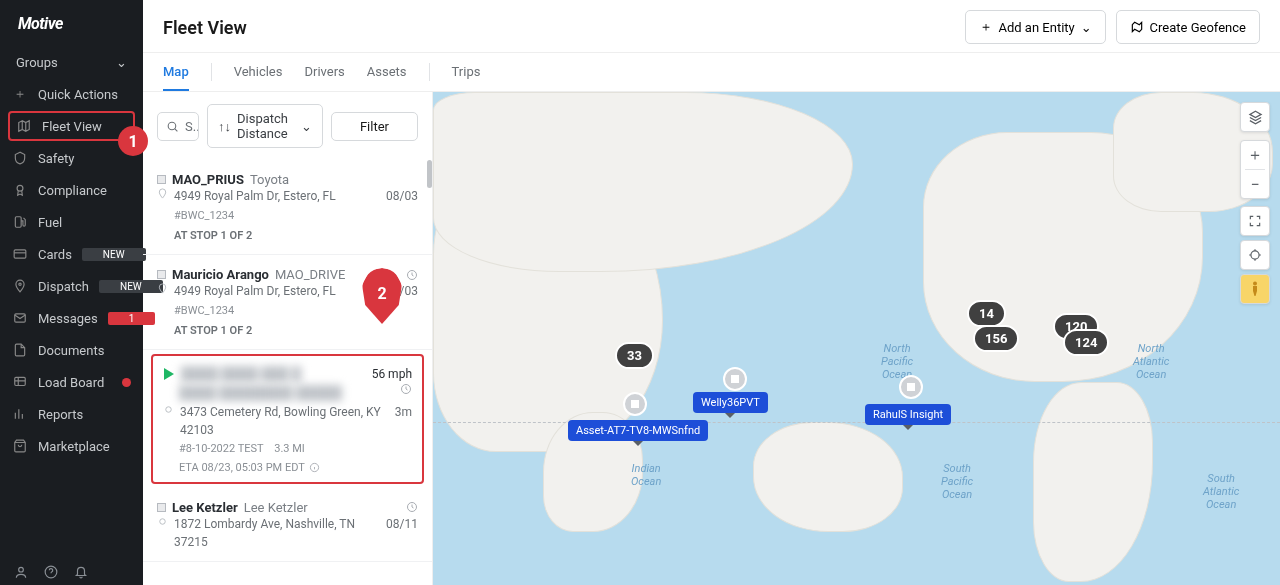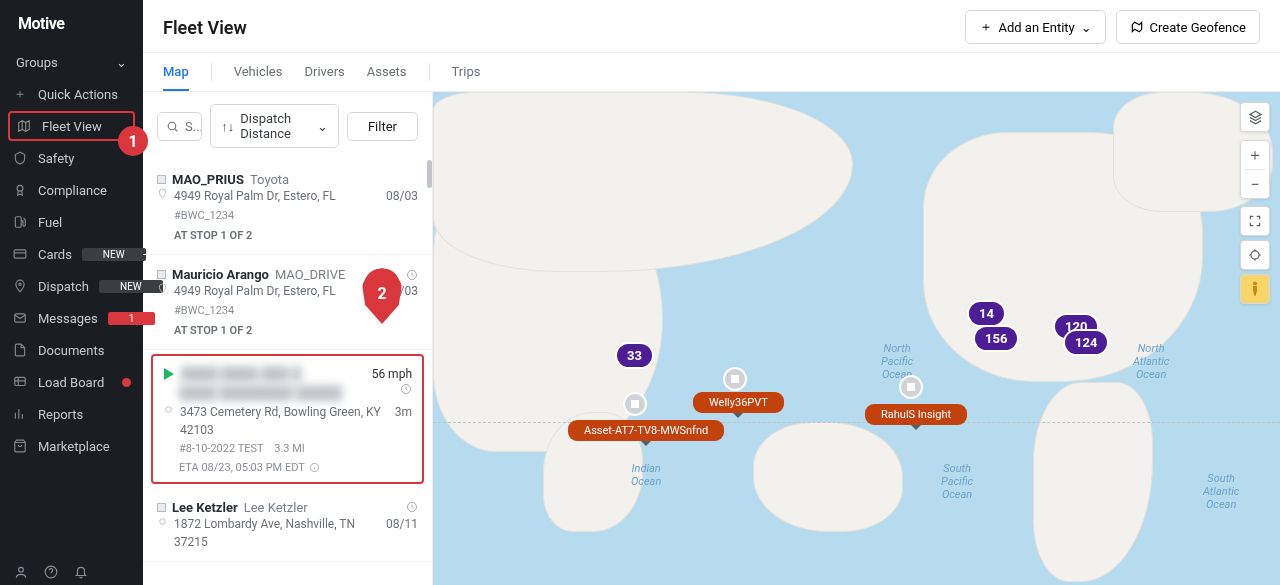--- a/index.html
+++ b/index.html
@@ -1,18 +1,18 @@
 <!DOCTYPE html>
 <html><head>
 <meta charset="utf-8">
 <style>
 *{box-sizing:border-box;margin:0;padding:0;font-family:-apple-system,BlinkMacSystemFont,"Segoe UI",Roboto,Arial,sans-serif}
 body{width:1280px;height:585px;overflow:hidden;display:flex;background:#fff;color:#1a1a1a;font-size:13px}
 .sidebar{width:143px;background:#1a1d21;color:#c6c9cc;display:flex;flex-direction:column;flex-shrink:0}
-.logo{padding:14px 18px 10px;font-size:16px;font-weight:700;color:#fff;letter-spacing:-0.5px}
+.logo{padding:14px 18px 10px;font-size:16px;font-weight:700;color:#fff;font-style:italic;letter-spacing:-0.5px}
 .grp{display:flex;align-items:flex-start;justify-content:space-between;padding:8px 16px;margin-top:4px;font-size:13px;color:#c6c9cc}
 .side-item{display:flex;align-items:center;gap:10px;padding:8px 12px;font-size:13px;color:#c6c9cc;cursor:pointer}
 .side-item .ico{width:16px;height:16px;display:flex;align-items:center;justify-content:center;color:#888;flex-shrink:0}
 .side-item .badge{background:#d9363e;color:#fff;font-size:10px;padding:1px 21px;border-radius:2px;margin-left:auto}
 .side-item .dot{width:9px;height:9px;border-radius:50%;background:#d9363e;margin-left:auto}
 .side-active{border:2.5px solid #d9363e;border-radius:4px;margin:1px 8px;padding:5px 6px}
 .callout{position:absolute;border-radius:50%;background:#d9363e;color:#fff;font-weight:700;font-size:16px;width:30px;height:30px;display:flex;align-items:center;justify-content:center;z-index:20}
 .callout1{left:118px;top:126px}
 .callout2{left:362px;top:268px;width:40px;height:56px;border-radius:50% 50% 50% 50% / 40% 40% 60% 60%;clip-path:polygon(50% 100%, 8% 66%, 0% 30%, 20% 4%, 50% 0%, 80% 4%, 100% 30%, 92% 66%)}
 .callout2 span{margin-top:-6px}
@@ -23,42 +23,42 @@
 .btn{display:flex;align-items:center;gap:6px;border:1px solid #d6d9dc;border-radius:5px;padding:7px 13px;font-size:13px;background:#fff;cursor:pointer}
 .tabs{display:flex;gap:22px;padding:0 20px;border-bottom:1px solid #eee;font-size:13px}
 .tab{padding:11px 0 10px;color:#6b7075;cursor:pointer;border-bottom:2px solid transparent}
 .tab.active{color:#1f7ae0;border-bottom-color:#1f7ae0;font-weight:500}
 .sep{width:1px;background:#e1e3e6;margin:10px 0}
 .body{flex:1;display:flex;min-height:0}
 .listpane{width:290px;border-right:1px solid #eee;display:flex;flex-direction:column;min-width:0}
 .filters{display:flex;gap:8px;padding:12px 14px;align-items:center}
 .search{display:flex;align-items:center;gap:6px;border:1px solid #d6d9dc;border-radius:5px;padding:6px 8px;width:54px;color:#6b7075;font-size:13px;overflow:hidden}
 .dd{display:flex;align-items:center;gap:6px;border:1px solid #d6d9dc;border-radius:5px;padding:6px 10px;font-size:13px;color:#3a3e43;cursor:pointer}
-.filterbtn{border:1px solid #d6d9dc;border-radius:5px;padding:6px 20px;font-size:13px;cursor:pointer}
+.filterbtn{border:1px solid #d6d9dc;border-radius:5px;padding:6px 28px;font-size:13px;cursor:pointer}
 .list{flex:1;overflow:hidden;position:relative}
 .scrollthumb{position:absolute;right:0;top:0;width:5px;height:28px;background:#c1c4c8;border-radius:3px}
 .card{padding:12px 14px 10px;border-bottom:1px solid #f0f1f3}
 .card.selected{border:2.5px solid #d9363e;border-radius:4px;margin:4px 8px 4px;padding:10px 10px 8px}
 .card-head{display:flex;align-items:center;gap:6px}
 .sq{width:9px;height:9px;border:1.5px solid #b6bac0;background:#e9eaec}
 .tri{width:0;height:0;border-left:6px solid transparent;border-right:6px solid transparent;border-bottom:10px solid #1fb765;transform:rotate(90deg)}
 .name{font-weight:700;font-size:13px;color:#2a2e33}
 .sub{color:#7a7f85;font-size:13px}
 .rt{margin-left:auto;font-size:12px;color:#6b7075;text-align:right}
 .row{display:flex;align-items:flex-start;gap:6px;font-size:12px;color:#6b7075;line-height:1.5}
 .row .pin{flex-shrink:0;margin-top:1px}
 .meta{font-size:11px;color:#8a8f95;margin-top:3px}
 .eta{font-size:11px;color:#8a8f95;margin-top:6px;display:flex;align-items:center;gap:4px}
 .blurred{filter:blur(4px);color:#bfc3c8}
 .mapwrap{flex:1;position:relative;background:#a9d3ea;overflow:hidden}
 .map{position:absolute;inset:0;background:linear-gradient(#b7dbee,#b7dbee)}
 .land{position:absolute;background:#f2f1ee;border:1px solid #e3e1da}
 .ocean-label{position:absolute;color:#6ea3c9;font-style:italic;font-size:11px;text-align:center}
-.cluster{position:absolute;background:#4c1d95;color:#fff;border-radius:14px;padding:4px 10px;font-size:13px;font-weight:700;border:2px solid #fff}
-.pill{position:absolute;background:#c2410c;color:#fff;border-radius:9px;padding:4px 16px;font-size:11px;white-space:nowrap}
+.cluster{position:absolute;background:#404040;color:#fff;border-radius:14px;padding:4px 10px;font-size:13px;font-weight:700;border:2px solid #fff}
+.pill{position:absolute;background:#1d4ed8;color:#fff;border-radius:4px;padding:4px 8px;font-size:11px;white-space:nowrap}
 .pill::after{content:"";position:absolute;bottom:-5px;left:50%;transform:translateX(-50%);border-left:5px solid transparent;border-right:5px solid transparent;border-top:5px solid #5a5f65}
 .greycirc{position:absolute;width:24px;height:24px;border-radius:50%;background:#cfd2d6;border:2px solid #fff;display:flex;align-items:center;justify-content:center}
 .greycirc::after{content:"";width:8px;height:8px;background:#fff}
 .mapctrl{position:absolute;right:10px;background:#fff;border:1px solid #d6d9dc;border-radius:4px;display:flex;flex-direction:column;align-items:center;justify-content:center;box-shadow:0 1px 3px rgba(0,0,0,0.1)}
 .mapctrl button{background:none;border:none;width:28px;height:28px;font-size:16px;color:#5a5f65;cursor:pointer;display:flex;align-items:center;justify-content:center}
 svg{display:block}
 .bottombar{position:absolute;left:0;right:0;bottom:0;height:26px;display:flex;align-items:center;gap:16px;padding:0 14px;color:#8a8f95}
 .avatar{width:20px;height:20px;border-radius:50%;border:1.3px solid #8a8f95;display:flex;align-items:center;justify-content:center;font-size:8px;margin-left:auto}
 </style>
 </head>

